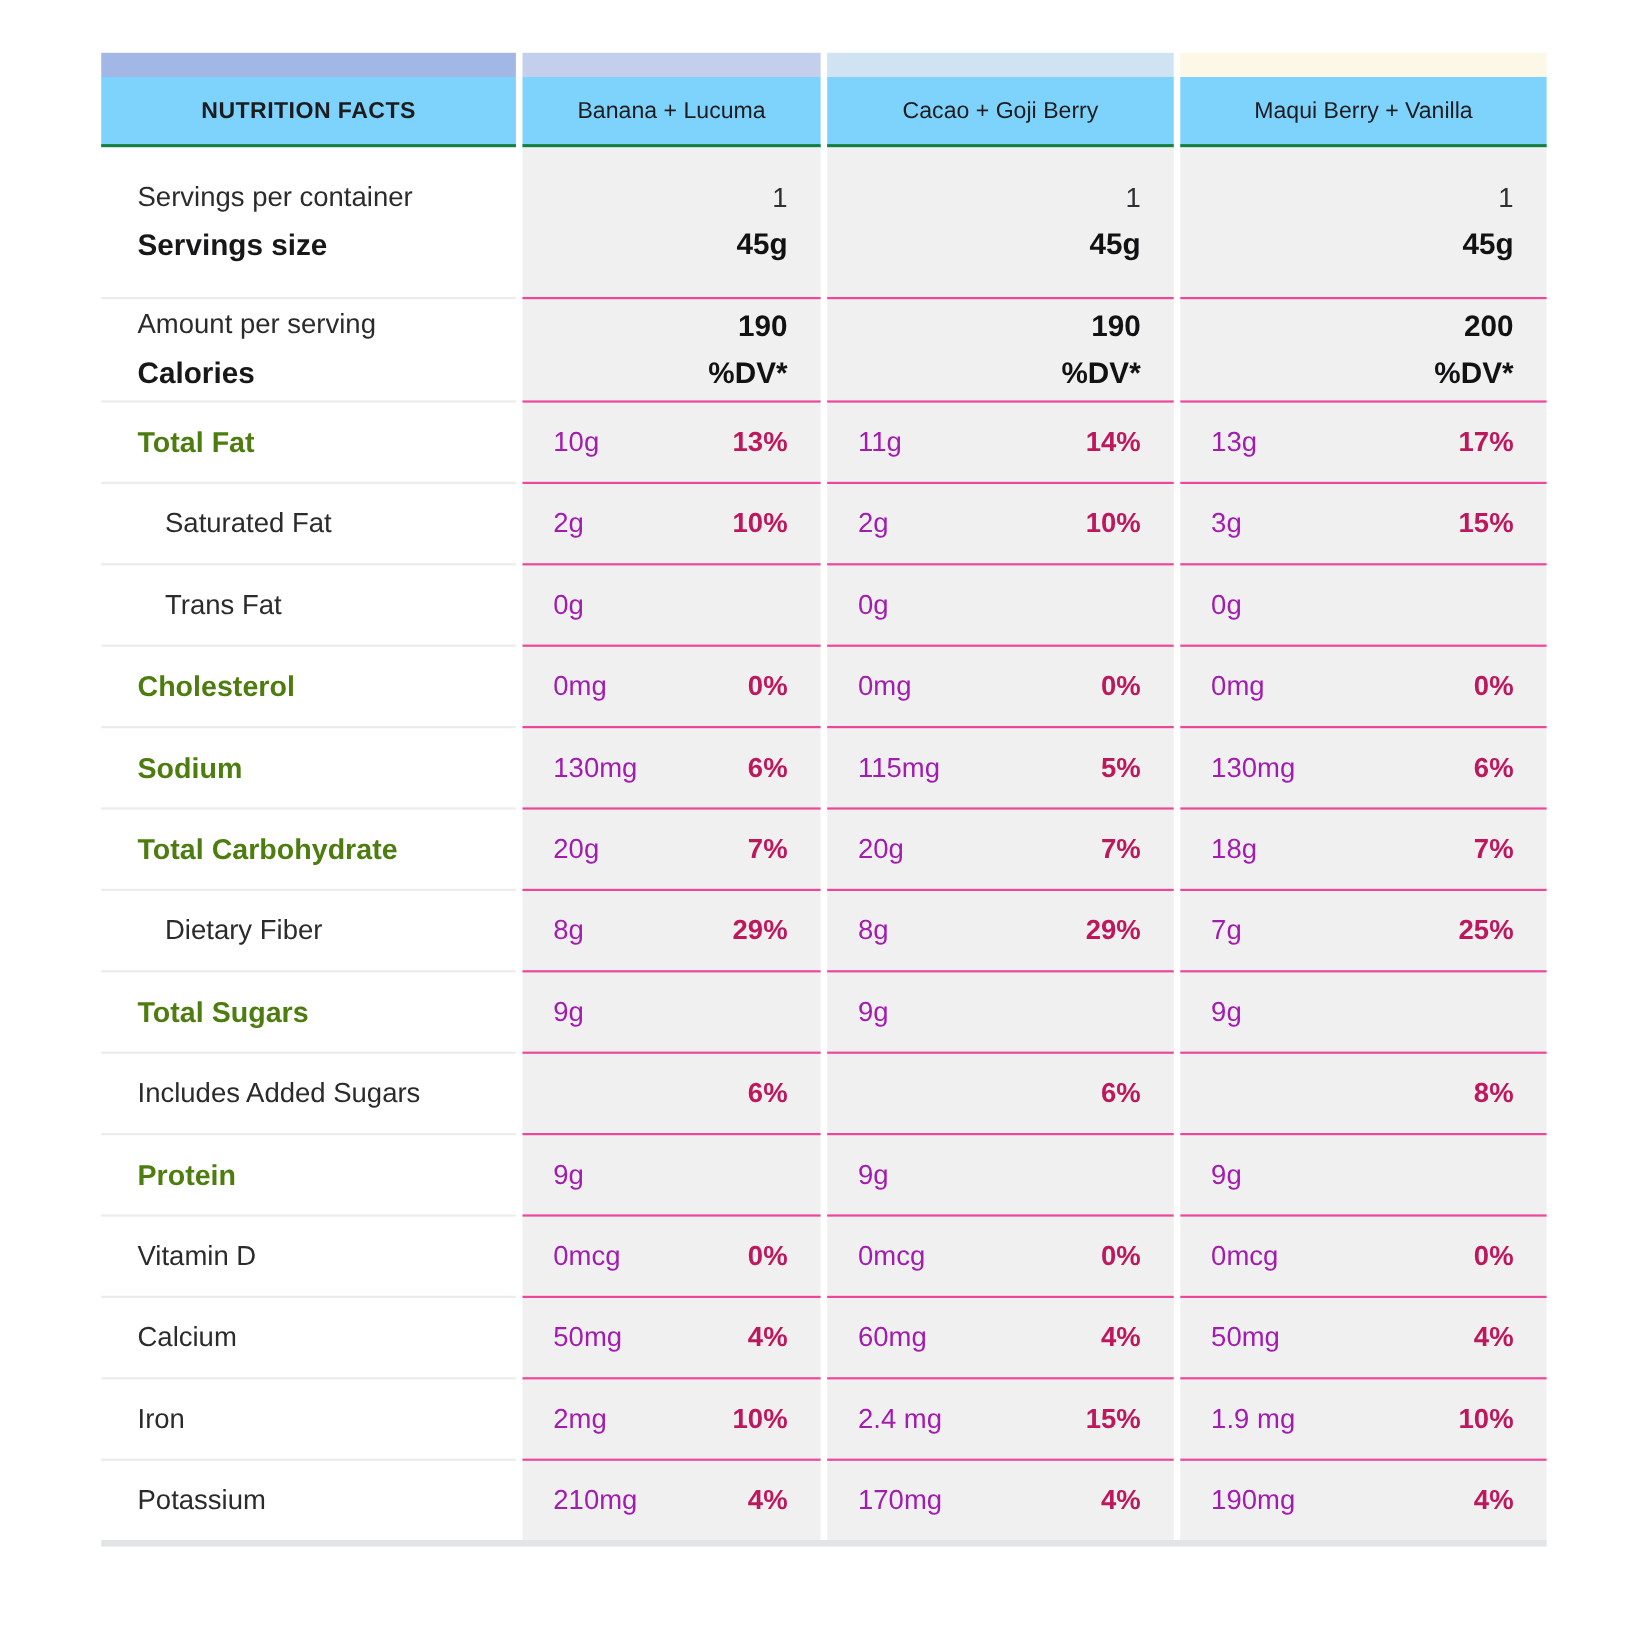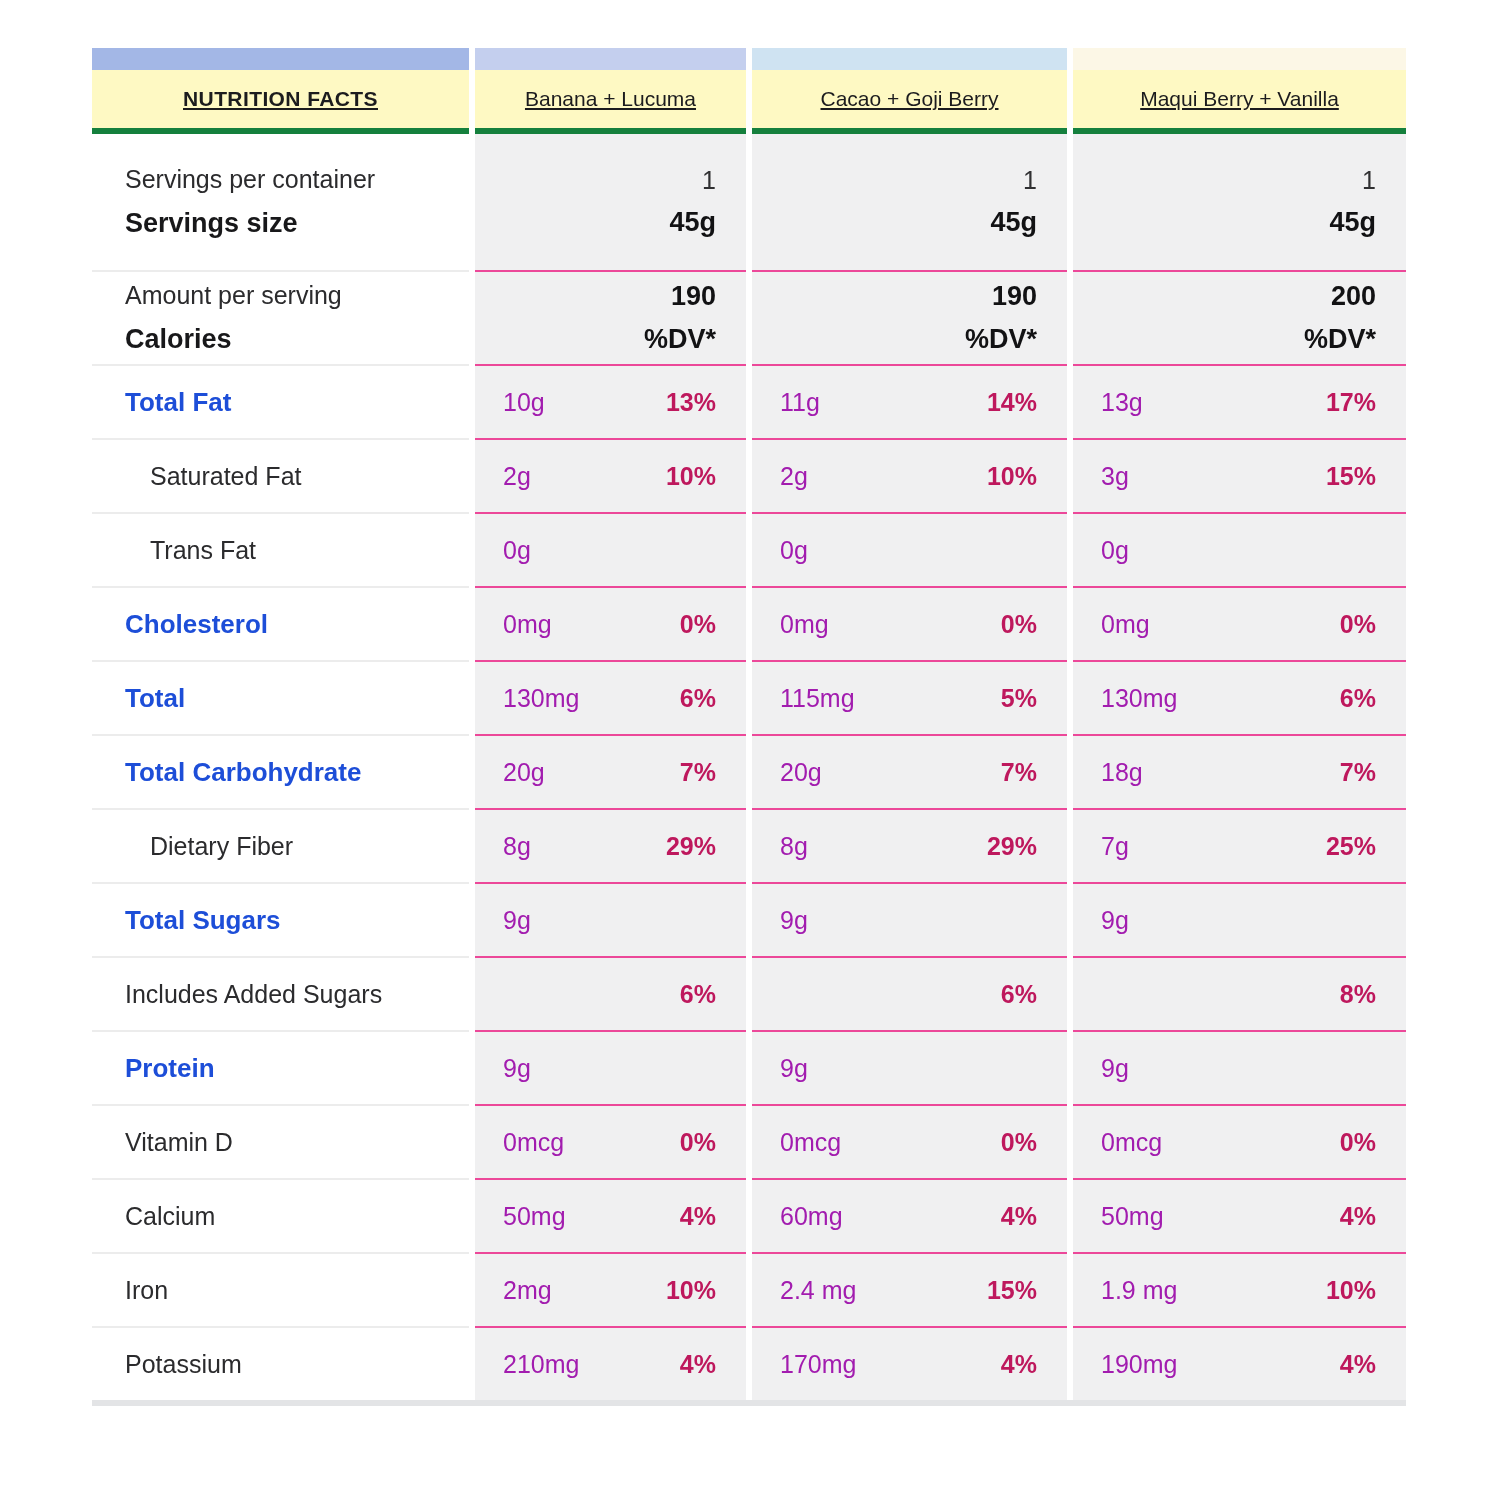--- a/index.html
+++ b/index.html
@@ -22,42 +22,41 @@
   }
 
   .cell { box-sizing: border-box; }
 
   
   .bar { height: 22px; }
 
   
   .hcell {
     height: 64px;
-    background: #fef9c3;
-    border-bottom: 6px solid #15803d;
+    background: #7dd3fc;
+    border-bottom: 3px solid #15803d;
     display: flex;
     align-items: center;
     justify-content: center;
     font-size: 21px;
     color: #1c1c1e;
-    text-decoration: underline;
   }
   .hcell.title { font-weight: 700; letter-spacing: 0.4px; }
 
   
   .label-cell {
     background: #ffffff;
     display: flex;
     align-items: center;
     padding-left: 33px;
     font-size: 25px;
     color: #2b2b2d;
     height: 74px;
   }
-  .label-cell.bold { font-weight: 700; font-size: 26px; color: #1d4ed8; }
+  .label-cell.bold { font-weight: 700; font-size: 26px; color: #4d7c0f; }
   .label-cell.indent { padding-left: 58px; }
 
   
   .value-cell {
     background: #f0f0f1;
     display: flex;
     align-items: center;
     justify-content: space-between;
     padding: 0 30px 0 28px;
     font-size: 25px;
@@ -190,21 +189,21 @@
       <span class="dv">0%</span>
     </div>
     <div class="cell value-cell sep-value">
       <span class="amount">0mg</span>
       <span class="dv">0%</span>
     </div>
     <div class="cell value-cell sep-value">
       <span class="amount">0mg</span>
       <span class="dv">0%</span>
     </div>
-    <div class="cell label-cell sep-label bold">Total</div>
+    <div class="cell label-cell sep-label bold">Sodium</div>
     <div class="cell value-cell sep-value">
       <span class="amount">130mg</span>
       <span class="dv">6%</span>
     </div>
     <div class="cell value-cell sep-value">
       <span class="amount">115mg</span>
       <span class="dv">5%</span>
     </div>
     <div class="cell value-cell sep-value">
       <span class="amount">130mg</span>

